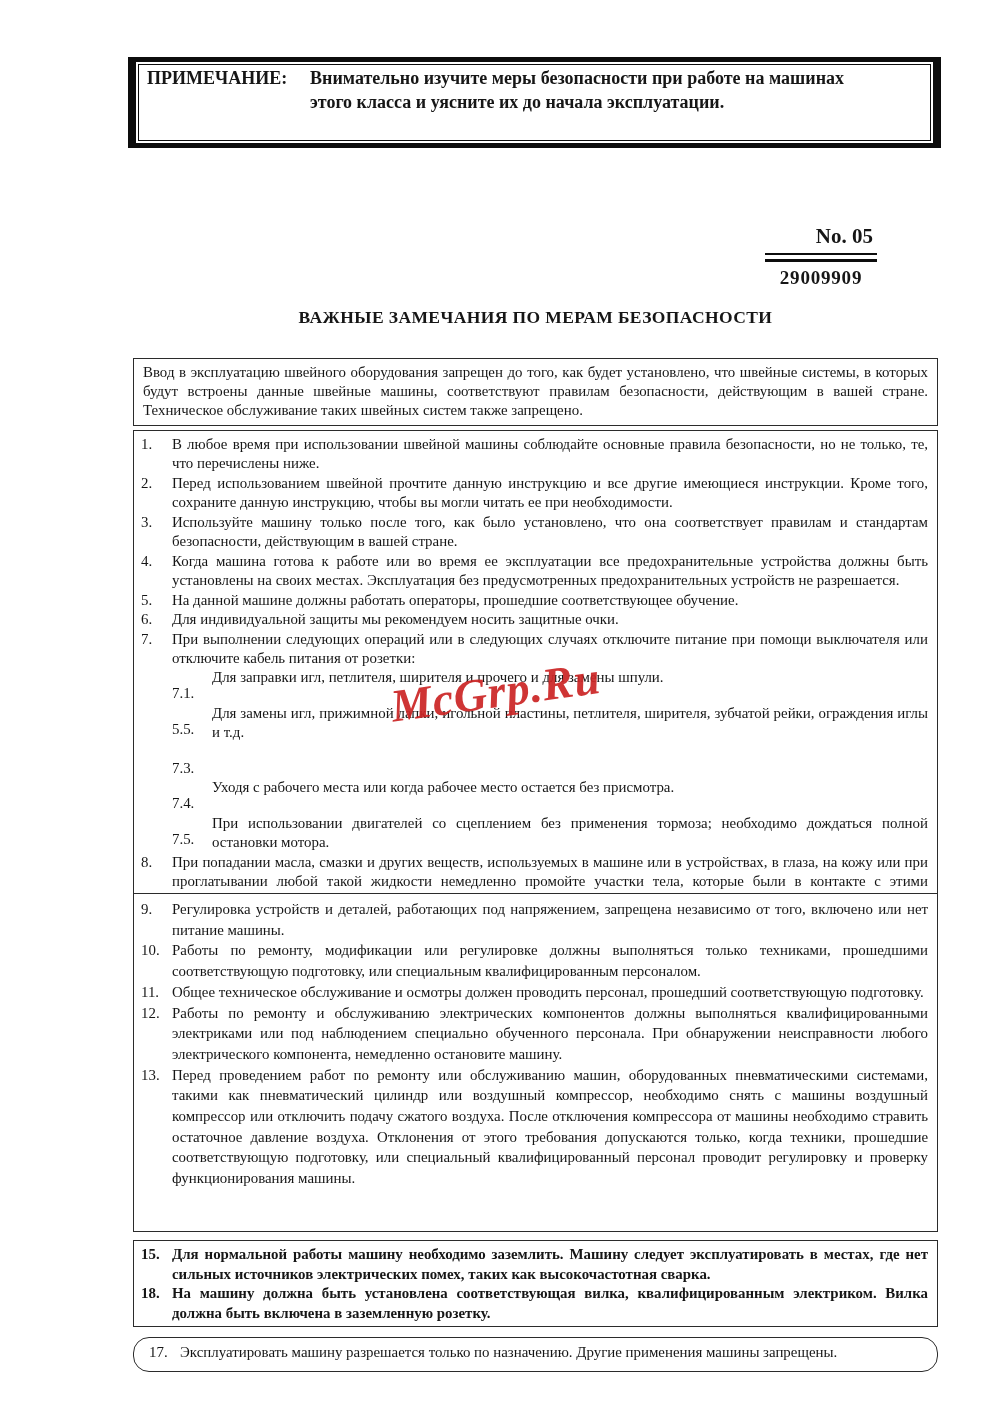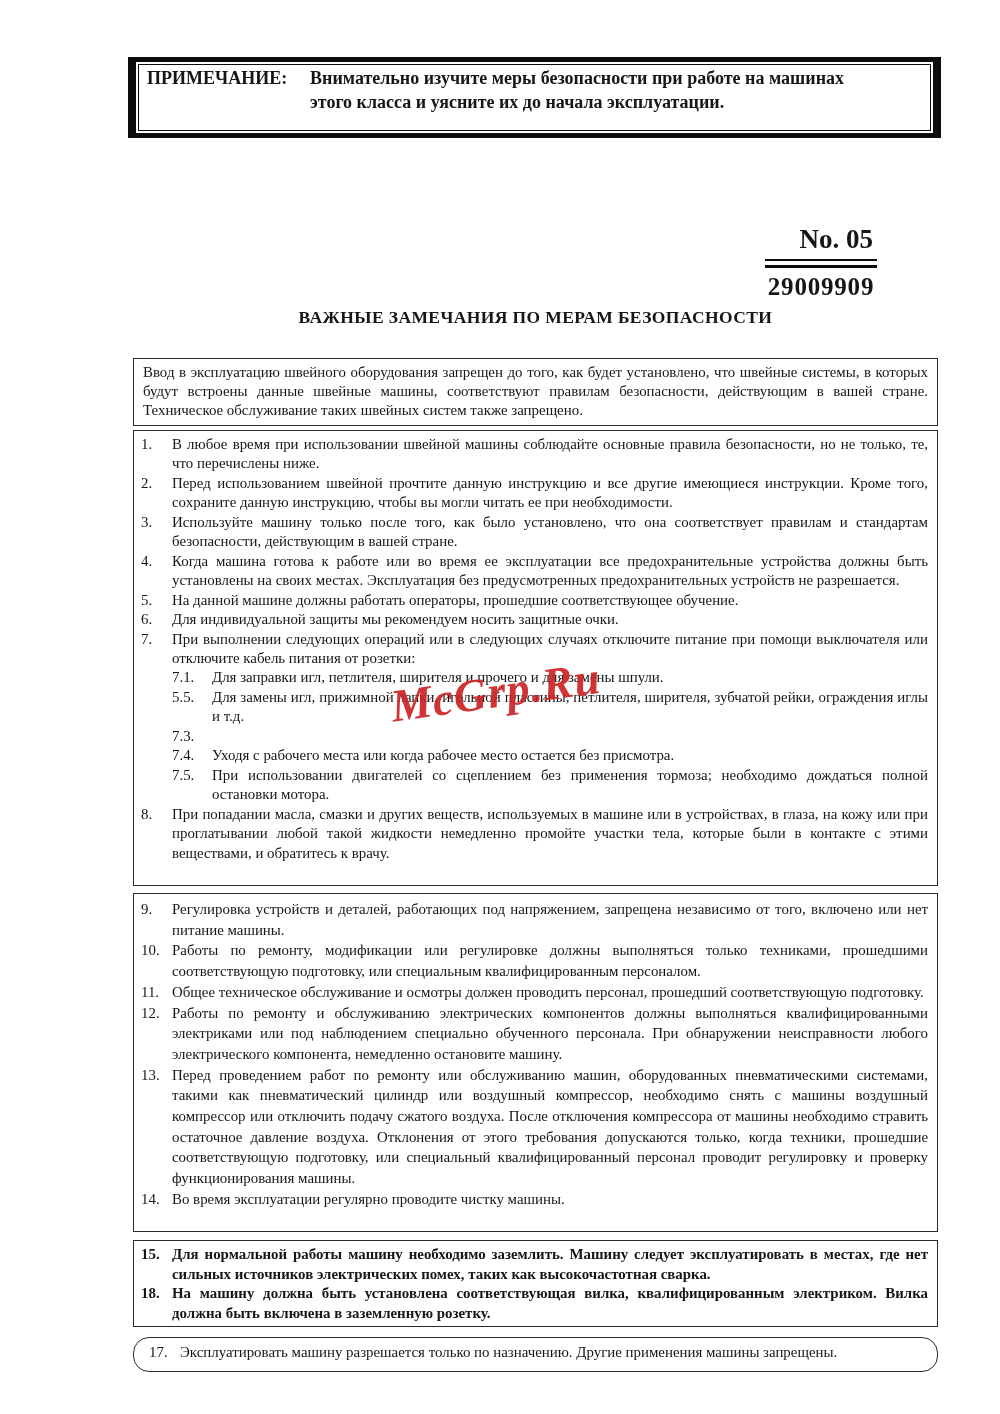--- a/index.html
+++ b/index.html
@@ -6,40 +6,40 @@
   body{
     width:1000px;height:1414px;
     font-family:"Liberation Serif", serif;
     color:#161616;
     -webkit-font-smoothing:antialiased;
   }
   .page{position:relative;width:1000px;height:1414px;background:#fff;overflow:hidden;}
 
   
   .notice{
-    position:absolute;left:128px;top:57px;width:813px;height:81px;
+    position:absolute;left:128px;top:57px;width:813px;height:91px;
     box-sizing:border-box;
     border:5px solid #0d0d0d;border-left-width:8px;border-right-width:8px;
     padding:2px;
   }
   .notice-inner{
     border:1.5px solid #0d0d0d;
     box-sizing:border-box;height:100%;
     padding:2px 8px 2px 8px;
     display:flex;
     font-weight:bold;font-size:18px;line-height:23.5px;
   }
   .notice-label{flex:none;width:163px;}
   .notice-lines{flex:1;}
 
   
   .docnum{position:absolute;right:123px;top:224px;width:112px;}
-  .docnum-no{font-size:27px;font-weight:bold;text-align:right;padding-right:4px;white-space:nowrap;}
+  .docnum-no{font-size:21px;font-weight:bold;text-align:right;padding-right:4px;white-space:nowrap;}
   .docnum-rule{width:112px;height:3.5px;border-top:2.5px solid #0d0d0d;border-bottom:3.5px solid #0d0d0d;box-sizing:content-box;margin:4px 0 5px;}
-  .docnum-code{font-size:25px;font-weight:bold;letter-spacing:0.8px;text-align:center;white-space:nowrap;}
+  .docnum-code{font-size:19px;font-weight:bold;letter-spacing:0.8px;text-align:center;white-space:nowrap;}
 
   
   .doc-title{
     position:absolute;left:133px;top:307px;width:805px;
     text-align:center;font-weight:bold;font-size:17.5px;letter-spacing:0.4px;
     white-space:nowrap;
   }
 
   
   .tbox{
@@ -49,21 +49,21 @@
   }
   #box-intro{top:358px;min-height:57px;padding:4px 9px;line-height:19.2px;text-align:justify;}
   #box-a{top:430px;min-height:456px;line-height:19.45px;padding:4px 0 3px;}
   #box-b{top:893px;min-height:339px;line-height:20.7px;padding:5px 0 4px;}
   #box-c{top:1240px;min-height:82px;line-height:19.6px;padding:4px 0 3px;font-weight:bold;}
   #box-d{top:1337px;min-height:35px;line-height:19.6px;padding:5px 8px;border-radius:16px;}
 
   .item-row{display:flex;padding-right:9px;}
   .item-num{flex:none;width:38px;padding-left:7px;box-sizing:border-box;}
   .item-text{flex:1;text-align:justify;}
-  .item-row.sub .item-num{margin-left:30px;width:48px;padding-left:8px;}
+  .item-row.sub .item-num{margin-left:30px;width:48px;padding-left:8px;margin-top:16px;}
 
   
   .watermark{
     position:absolute;left:391px;top:680px;
     font-size:46px;font-weight:bold;font-style:italic;
     letter-spacing:1px;
     transform:rotate(-8deg);transform-origin:left center;
     white-space:nowrap;
     opacity:0.92;
     pointer-events:none;
@@ -163,24 +163,20 @@
         <div class="item-text">Общее техническое обслуживание и осмотры должен проводить персонал, прошедший соответствующую подготовку.</div>
       </div>
       <div class="item-row">
         <div class="item-num">12.</div>
         <div class="item-text">Работы по ремонту и обслуживанию электрических компонентов должны выполняться квалифицированными электриками или под наблюдением специально обученного персонала. При обнаружении неисправности любого электрического компонента, немедленно остановите машину.</div>
       </div>
       <div class="item-row">
         <div class="item-num">13.</div>
         <div class="item-text">Перед проведением работ по ремонту или обслуживанию машин, оборудованных пневматическими системами, такими как пневматический цилиндр или воздушный компрессор, необходимо снять с машины воздушный компрессор или отключить подачу сжатого воздуха. После отключения компрессора от машины необходимо стравить остаточное давление воздуха. Отклонения от этого требования допускаются только, когда техники, прошедшие соответствующую подготовку, или специальный квалифицированный персонал проводит регулировку и проверку функционирования машины.</div>
       </div>
-      <div class="item-row">
-        <div class="item-num">14.</div>
-        <div class="item-text">Во время эксплуатации регулярно проводите чистку машины.</div>
-      </div>
     </div>
   <div class="tbox" id="box-c">
       <div class="item-row">
         <div class="item-num">15.</div>
         <div class="item-text">Для нормальной работы машину необходимо заземлить. Машину следует эксплуатировать в местах, где нет сильных источников электрических помех, таких как высокочастотная сварка.</div>
       </div>
       <div class="item-row">
         <div class="item-num">18.</div>
         <div class="item-text">На машину должна быть установлена соответствующая вилка, квалифицированным электриком. Вилка должна быть включена в заземленную розетку.</div>
       </div>

